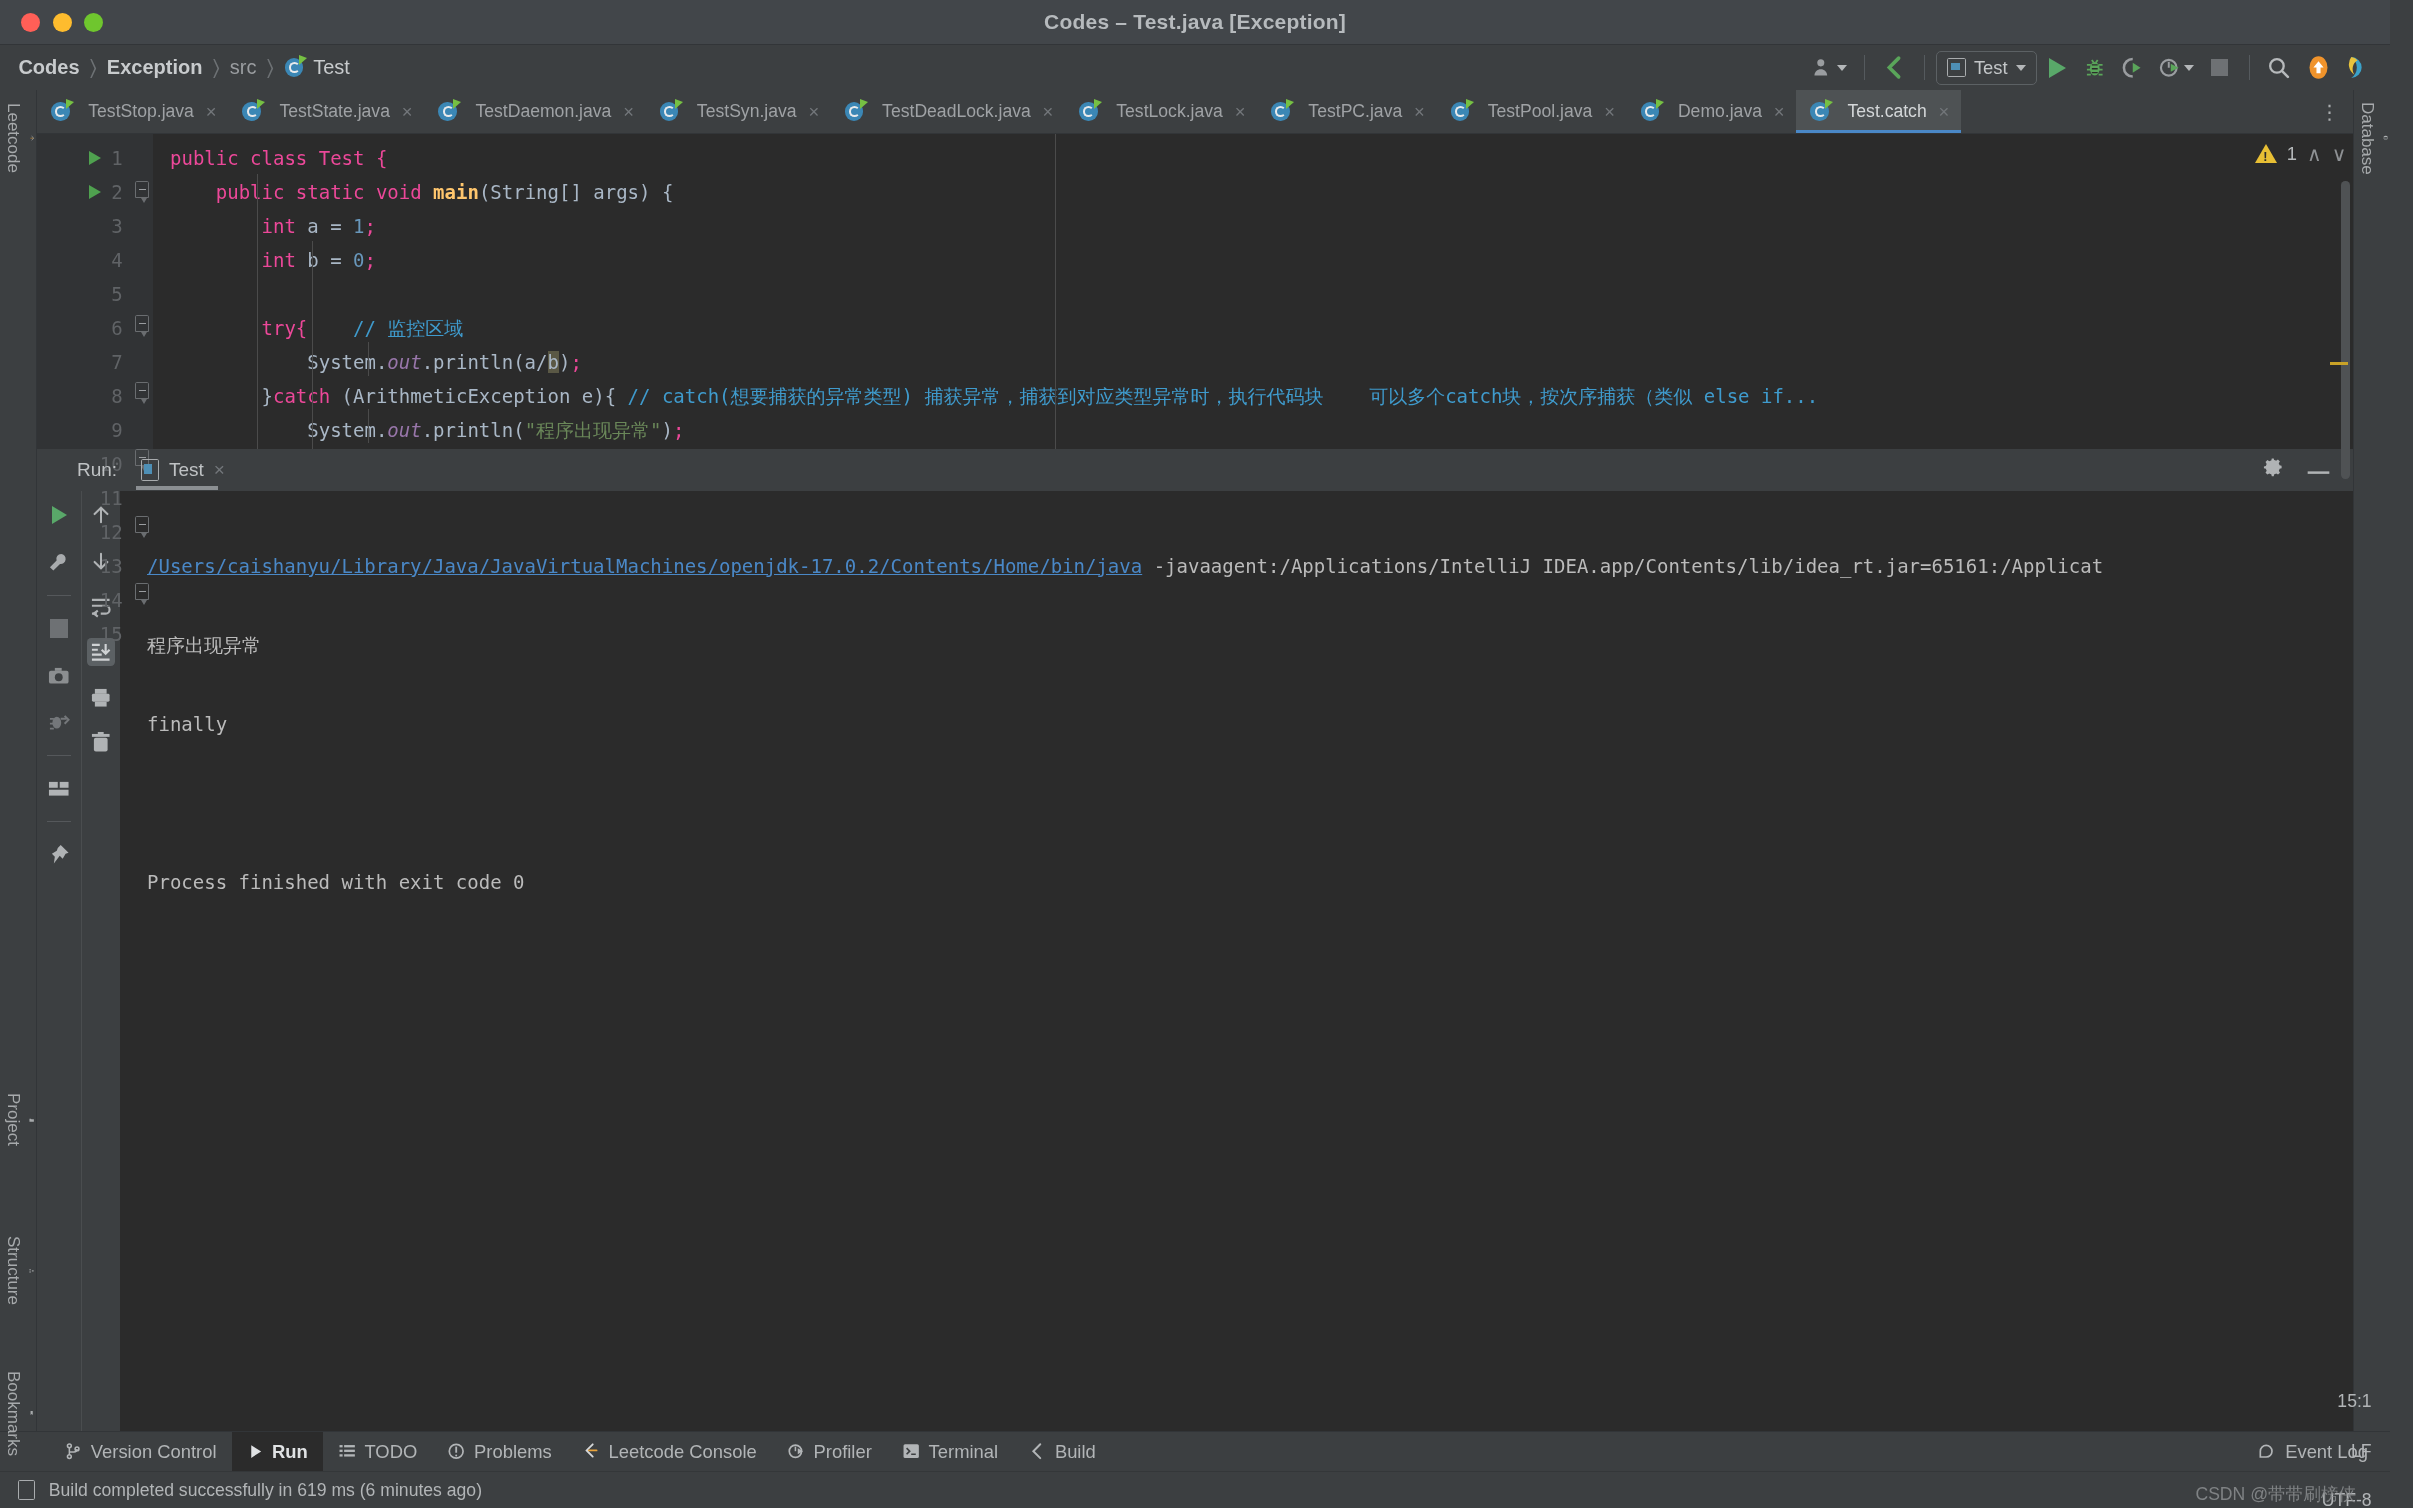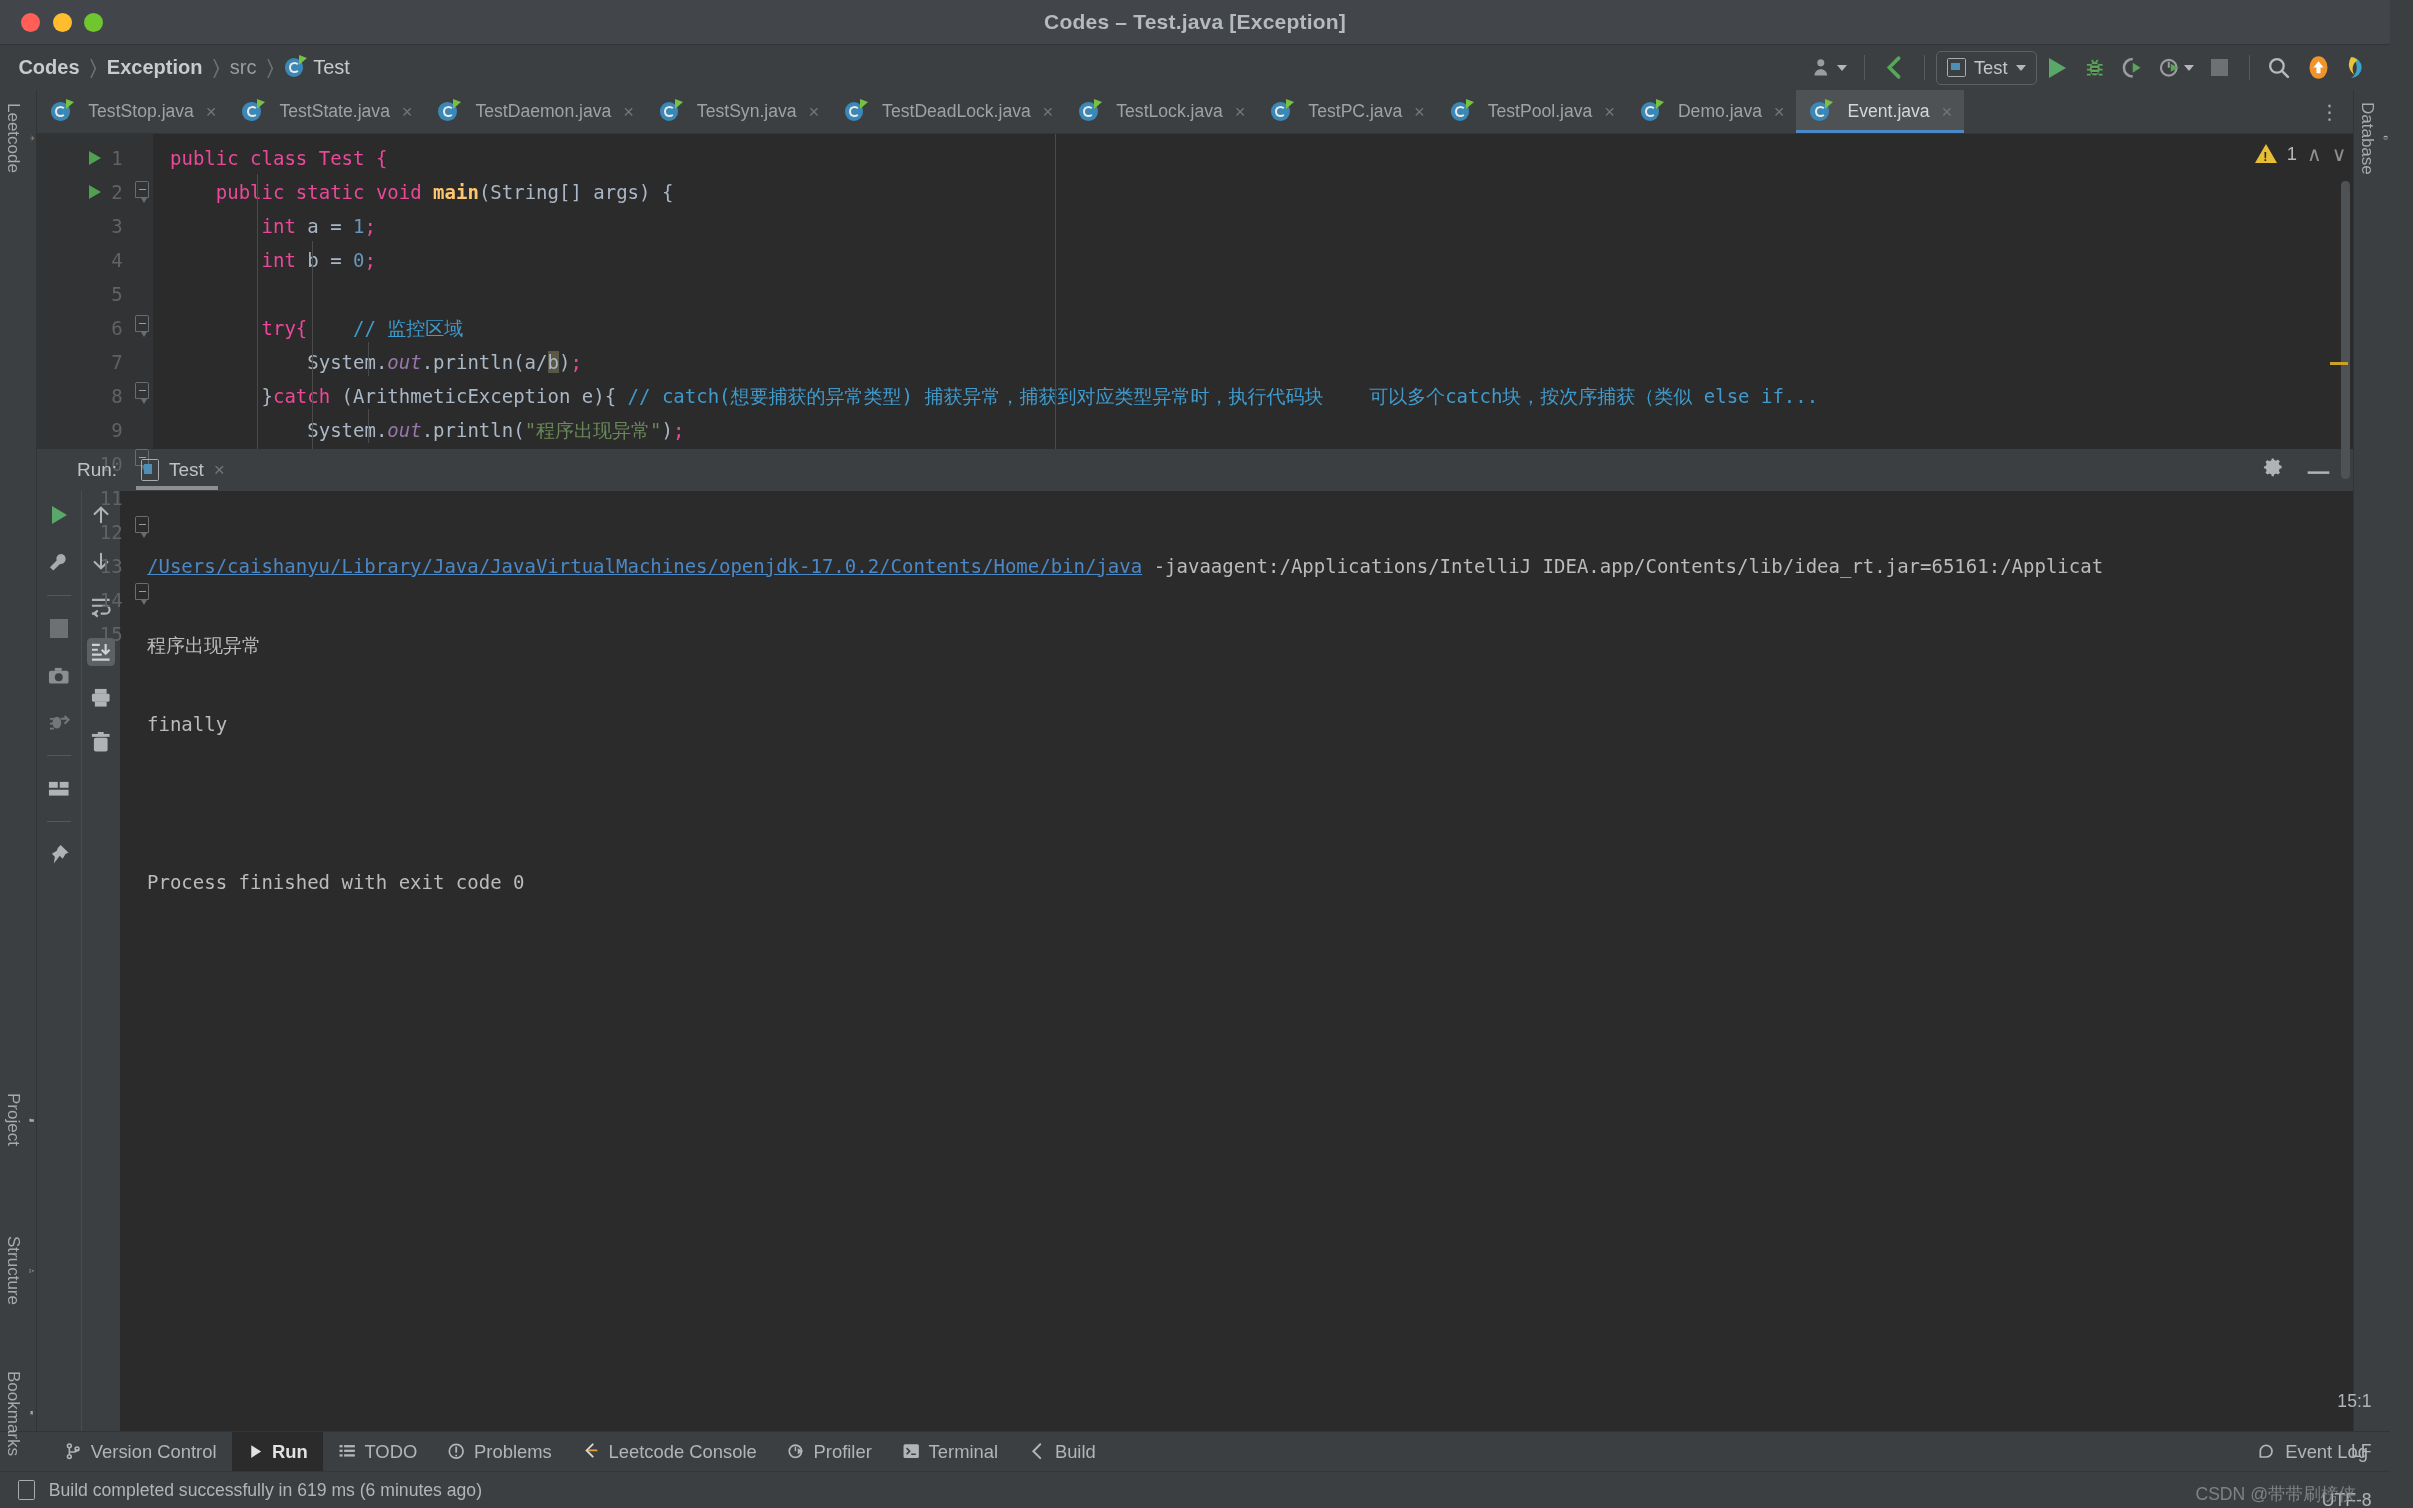--- a/index.html
+++ b/index.html
@@ -469,21 +469,21 @@
             </span>
           <span>Demo.java</span>
           <span class="x">×</span>
         </div>
         <div class="tab active">
           <span class="jicon">
               <span class="circ"></span>
               <span class="inner"></span>
               <span class="flag"></span>
             </span>
-          <span>Event.java</span>
+          <span>Test.catch</span>
           <span class="x">×</span>
         </div>
         <div class="tabs-more">⋮</div>
       </div>
 
       <div class="editorwrap">
         <div class="gutter">
           <div class="gline">
               <span class="runmark"></span>
               <span>1</span>

